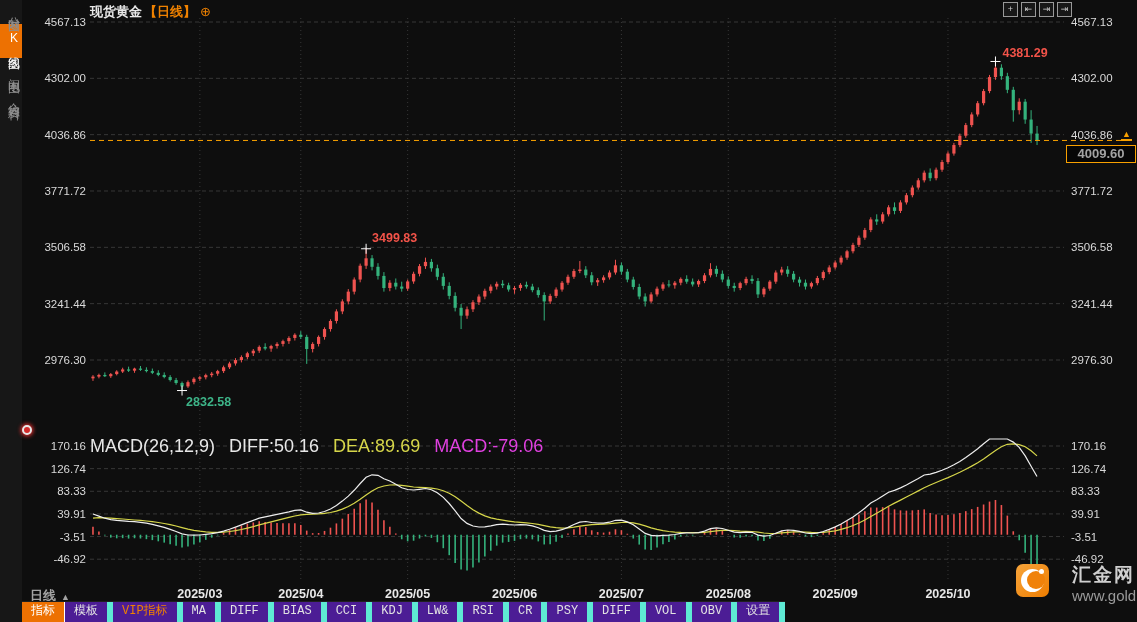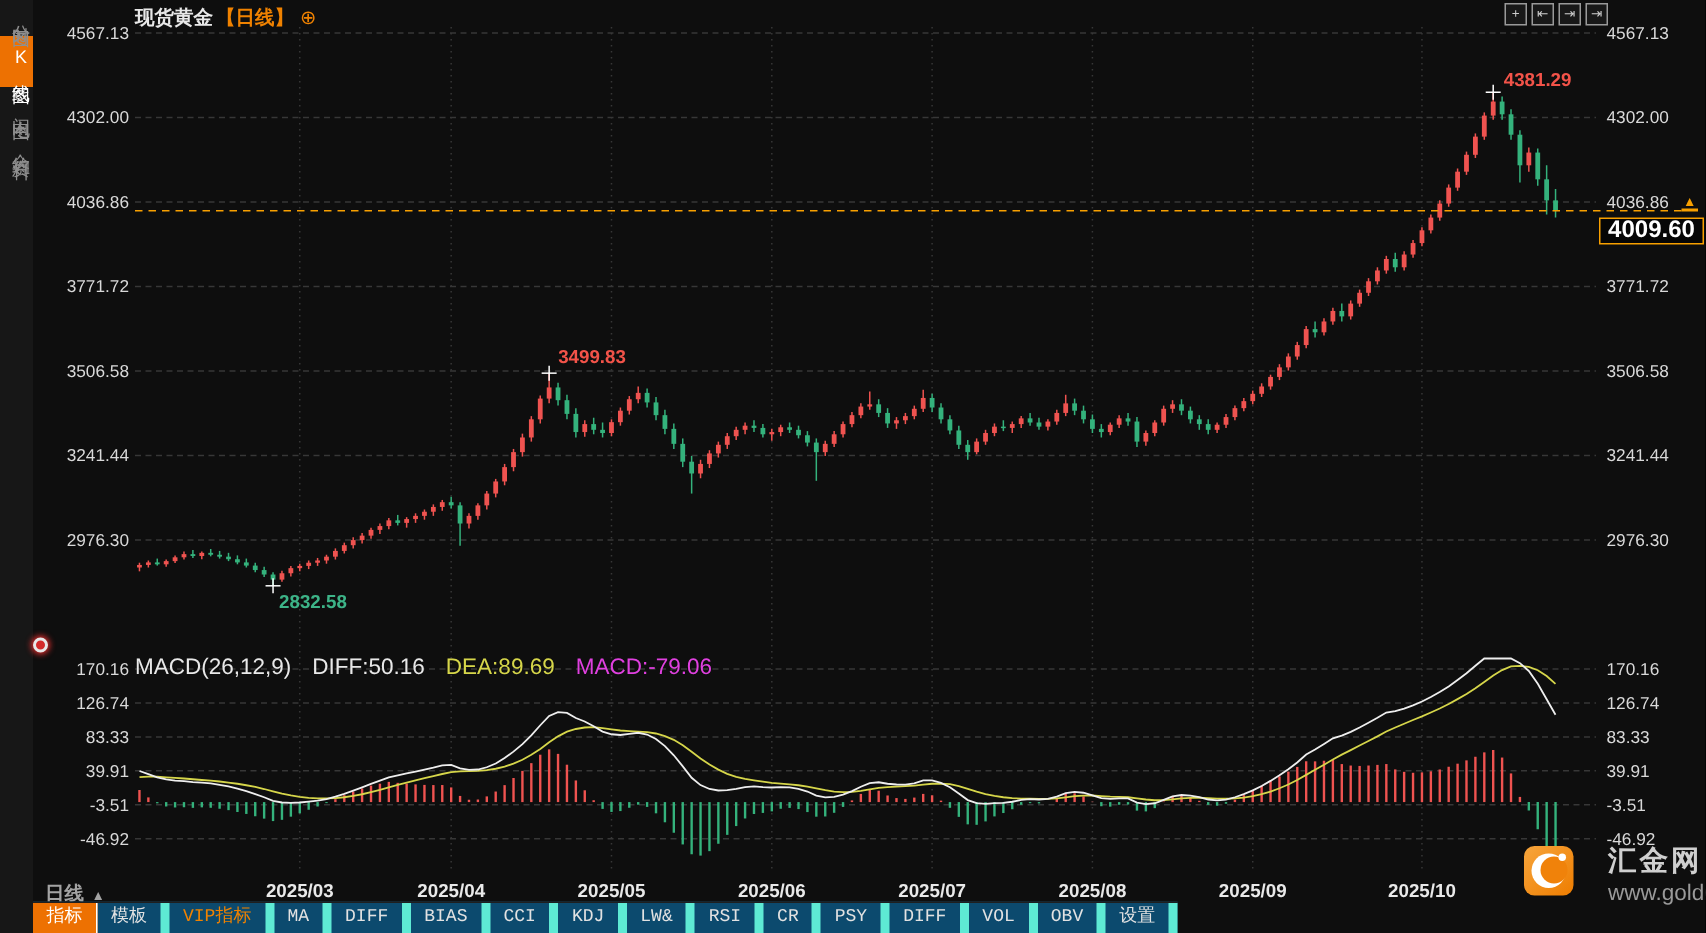--- a/index.html
+++ b/index.html
@@ -15,35 +15,35 @@
   
   .chart-title{position:absolute;left:90px;top:3px;font-size:13px;font-weight:bold;color:#e8e8e8;z-index:4;}
   .chart-title .tag{color:#f08200;margin-left:2px;text-align:right;}
   .chart-title .plus{color:#f08200;font-weight:normal;margin-left:4px;font-size:13px;cursor:pointer;}
   .top-icons{position:absolute;left:1003px;top:2px;display:flex;gap:3px;z-index:4;}
   .tico{width:13px;height:13px;border:1px solid #999;color:#ccc;background:#181818;font-size:9px;
        line-height:12px;text-align:center;cursor:pointer;}
   
   svg.chart{position:absolute;left:0;top:0;z-index:1;}
   
-  .macd-row{position:absolute;left:90px;top:436px;font-size:15px;z-index:4;color:#e8e8e8;}
+  .macd-row{position:absolute;left:90px;top:436px;font-size:18px;z-index:4;color:#e8e8e8;}
   .macd-row span{margin-right:14px;}
   .macd-row .dea{color:#d6d64a;}
   .macd-row .mcd{color:#e040e0;}
   
   .price-tag{position:absolute;left:1066px;top:145px;width:68px;height:16px;border:1px solid #f8a000;
-       background:#060606;color:#ffffff;font-size:16px;font-weight:bold;text-align:center;
+       background:#060606;color:#a3a3a3;font-size:13px;font-weight:bold;text-align:center;
        line-height:16px;z-index:5;}
   .price-arrow{position:absolute;left:1121px;top:129px;color:#f8a000;font-size:9px;z-index:5;
        border-bottom:2px solid #f8a000;line-height:10px;padding:0 1px;}
   
   .interval-sel{position:absolute;left:30px;top:587px;color:#a3a3a3;font-size:13px;font-weight:bold;
        z-index:4;cursor:pointer;}
   .interval-sel .up{font-size:9px;margin-left:5px;}
-  .toolbar{position:absolute;left:22px;bottom:0;height:20px;display:flex;background:#0c4a6e;z-index:4;
+  .toolbar{position:absolute;left:22px;bottom:0;height:20px;display:flex;background:#4c1d95;z-index:4;
        font-family:"Liberation Mono","DejaVu Sans Mono",monospace;border-top:1px solid #1f1f1f;}
   .tb{padding:0 9px;line-height:19px;font-size:12px;color:#e2e2e2;border-right:6px solid #5eead4;
        cursor:pointer;white-space:nowrap;}
   .tb.active{background:#ed7102;color:#fff;border-right:1px solid #fff;}
   .tb.vip{color:#f08200;}
   
   .logo{position:absolute;left:1016px;top:564px;display:flex;align-items:flex-start;gap:23px;z-index:4;}
   .logo-mark{position:relative;width:33px;height:33px;border-radius:7px;
        background:linear-gradient(135deg,#f7a53c,#ee7d00);}
   .logo-mark .c1{position:absolute;left:5px;top:5px;width:23px;height:23px;border-radius:50%;background:#fff;}

